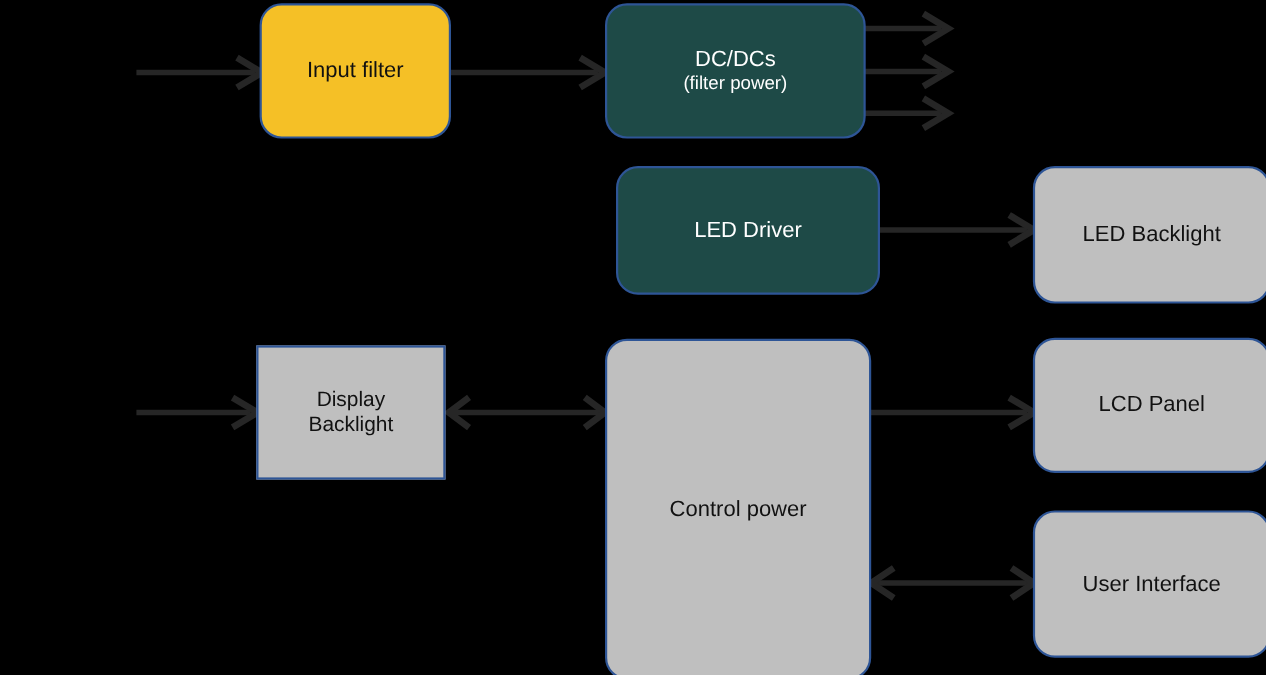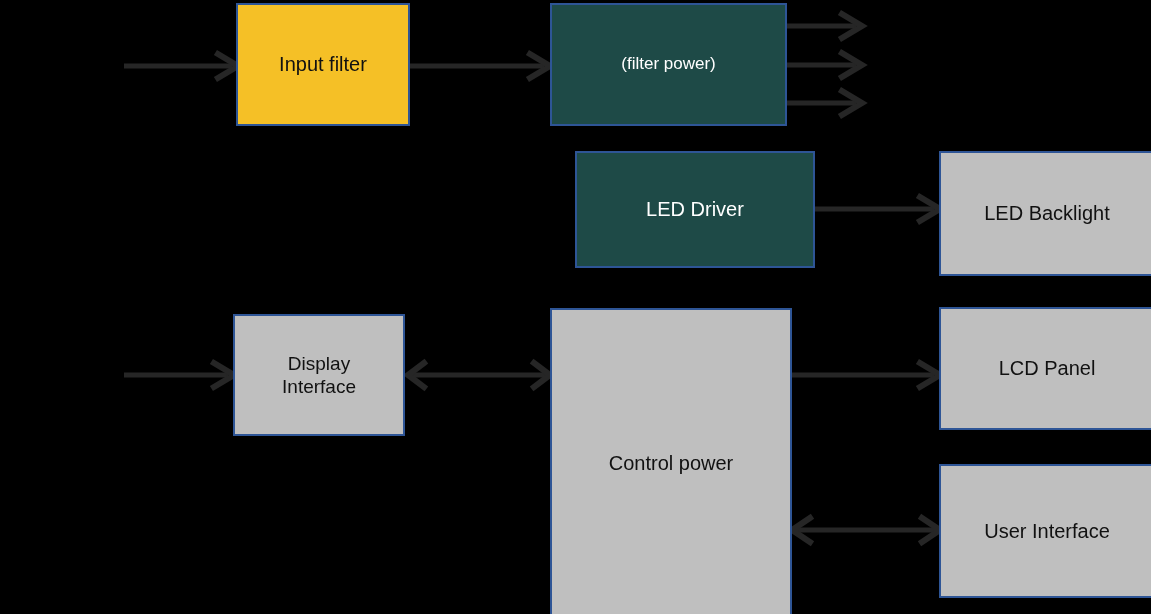--- a/index.html
+++ b/index.html
@@ -33,21 +33,21 @@
     box-sizing: border-box;
   }
   .block .sub {
     display: block;
     width: 100%;
   }
   .fill-amber  { background: #F5C026; color: #111111; }
   .fill-teal   { background: #1E4A47; color: #FFFFFF; }
   .fill-gray   { background: #BFBFBF; color: #111111; }
 
-  .t20 { font-size: 20px; }
+  .t20 { font-size: 20px; border-radius: 20px; }
   .t19 { font-size: 19px; }
   .t17 { font-size: 17px; }
 
   
   .arrow {
     position: absolute;
     display: block;
   }
   .arrow svg { display: block; overflow: visible; }
 </style>
@@ -127,32 +127,33 @@
       <polyline points="132,1 150,13 132,25" fill="none" stroke="#262626" stroke-width="6" stroke-linecap="square"></polyline>
     </svg>
   </span>
 
   <div class="block fill-amber t20" style="left:236px; top:3px; width:174px; height:123px;">
     <span class="label">Input filter</span>
   </div>
 
   <div class="block fill-teal t20" style="left:550px; top:3px; width:237px; height:123px;">
     <span class="label">
+      <span class="sub t20">DC/DCs</span>
       <span class="sub t17">(filter power)</span>
     </span>
   </div>
 
-  <div class="block fill-teal t20" style="left:575px; top:151px; width:240px; height:117px;">
+  <div class="block fill-teal t20" style="left:560px; top:151px; width:240px; height:117px;">
     <span class="label">LED Driver</span>
   </div>
 
   <div class="block fill-gray t19" style="left:233px; top:314px; width:172px; height:122px;justify-content:center;">
     <span class="label">
       <span class="sub">Display</span>
-      <span class="sub">Interface</span>
+      <span class="sub">Backlight</span>
     </span>
   </div>
 
   <div class="block fill-gray t20" style="left:550px; top:308px; width:242px; height:310px;">
     <span class="label">Control power</span>
   </div>
 
   <div class="block fill-gray t20" style="left:939px; top:151px; width:216px; height:125px;">
     <span class="label">LED Backlight</span>
   </div>

